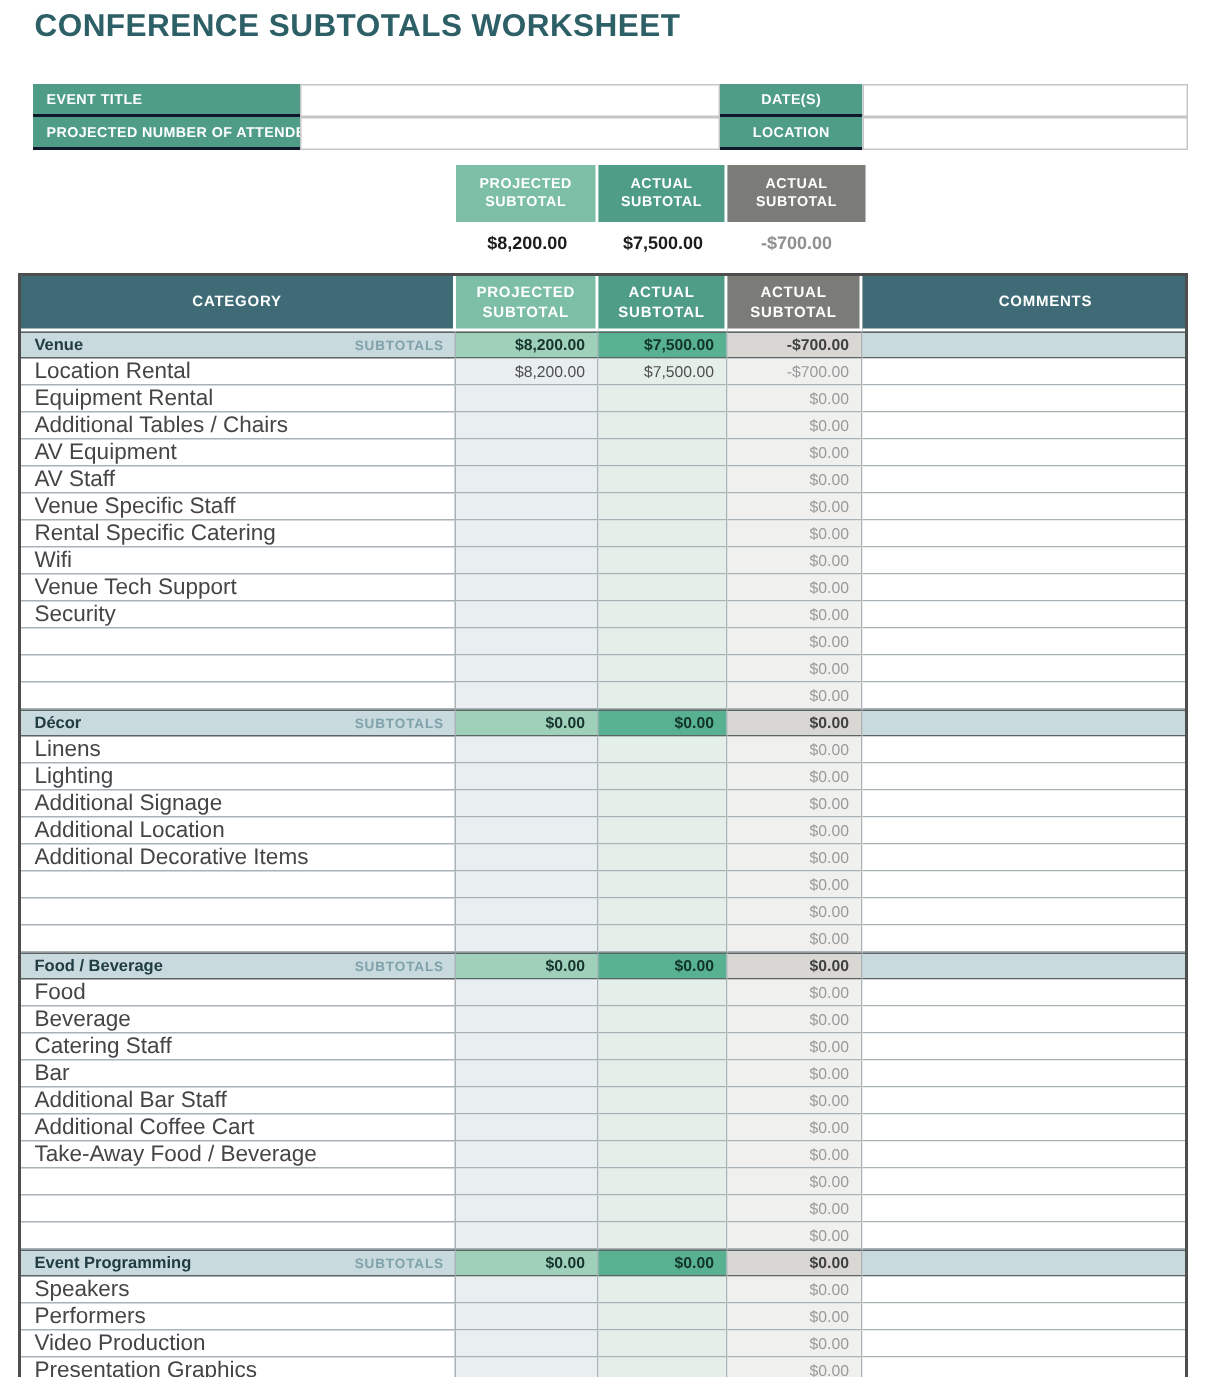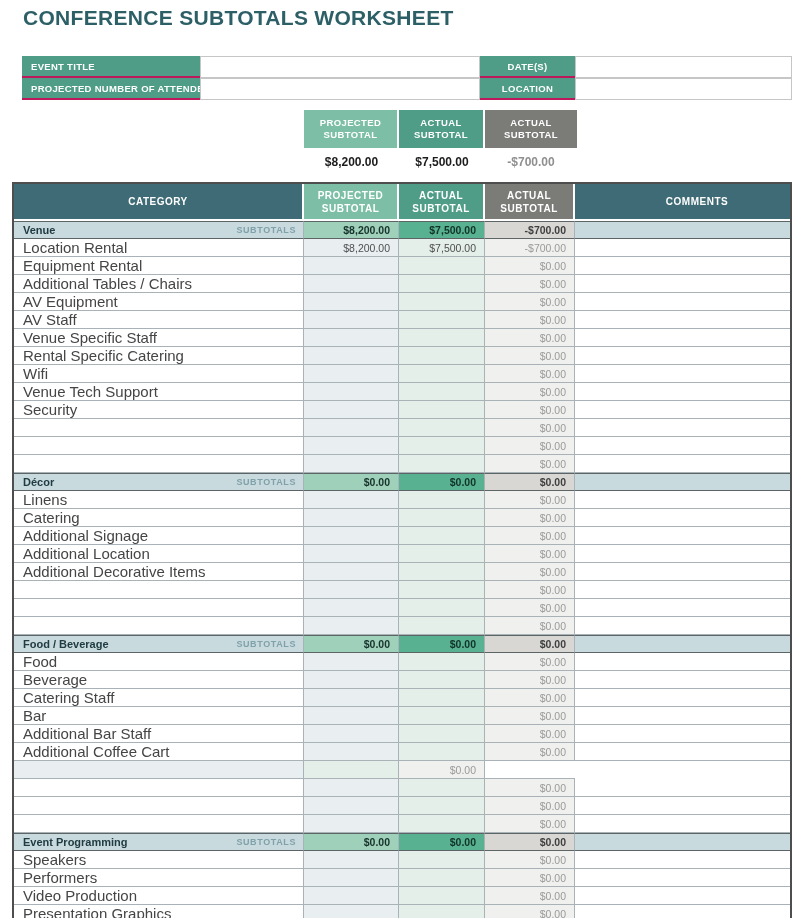--- a/index.html
+++ b/index.html
@@ -13,21 +13,21 @@
     font-size:21px; font-weight:bold; letter-spacing:0.3px; color:#2d5f66;
   }
   
   .form {
     position:absolute; left:22px; top:56px;
     display:grid; grid-template-columns:178px 280px 95px 217px; grid-auto-rows:22px;
   }
   .f-label {
     background:#4f9d87; color:#fff; font-size:9.5px; font-weight:bold;
     letter-spacing:0.3px; display:flex; align-items:center;
-    padding-left:9px; border-bottom:2px solid #be185d; white-space:nowrap;
+    padding-left:9px; border-bottom:2px solid #0f172a; white-space:nowrap;
   }
   .f-label.center { justify-content:center; padding-left:0; }
   .f-input { background:#fff; border:1px solid #c6c6c6; }
   
   .summary { position:absolute; left:304px; top:110px; }
   .sum-head { display:grid; grid-template-columns:95px 86px 92px; height:38px; }
   .sum-head .hcell {
     color:#fff; font-size:9.5px; font-weight:bold; letter-spacing:0.4px;
     display:flex; align-items:center; justify-content:center; text-align:center;
     line-height:1.3; padding:0 14px; border-right:2px solid #fff;
@@ -232,21 +232,21 @@
         <div class="cell scom"></div>
       </div>
       <div class="trow item-row">
         <div class="cell cat ilabel">Linens</div>
         <div class="cell money iproj"></div>
         <div class="cell money iact"></div>
         <div class="cell money idiff">$0.00</div>
         <div class="cell icom"></div>
       </div>
       <div class="trow item-row">
-        <div class="cell cat ilabel">Catering</div>
+        <div class="cell cat ilabel">Lighting</div>
         <div class="cell money iproj"></div>
         <div class="cell money iact"></div>
         <div class="cell money idiff">$0.00</div>
         <div class="cell icom"></div>
       </div>
       <div class="trow item-row">
         <div class="cell cat ilabel">Additional Signage</div>
         <div class="cell money iproj"></div>
         <div class="cell money iact"></div>
         <div class="cell money idiff">$0.00</div>
@@ -333,20 +333,21 @@
         <div class="cell icom"></div>
       </div>
       <div class="trow item-row">
         <div class="cell cat ilabel">Additional Coffee Cart</div>
         <div class="cell money iproj"></div>
         <div class="cell money iact"></div>
         <div class="cell money idiff">$0.00</div>
         <div class="cell icom"></div>
       </div>
       <div class="trow item-row">
+        <div class="cell cat ilabel">Take-Away Food / Beverage</div>
         <div class="cell money iproj"></div>
         <div class="cell money iact"></div>
         <div class="cell money idiff">$0.00</div>
         <div class="cell icom"></div>
       </div>
       <div class="trow item-row">
         <div class="cell cat ilabel"></div>
         <div class="cell money iproj"></div>
         <div class="cell money iact"></div>
         <div class="cell money idiff">$0.00</div>

